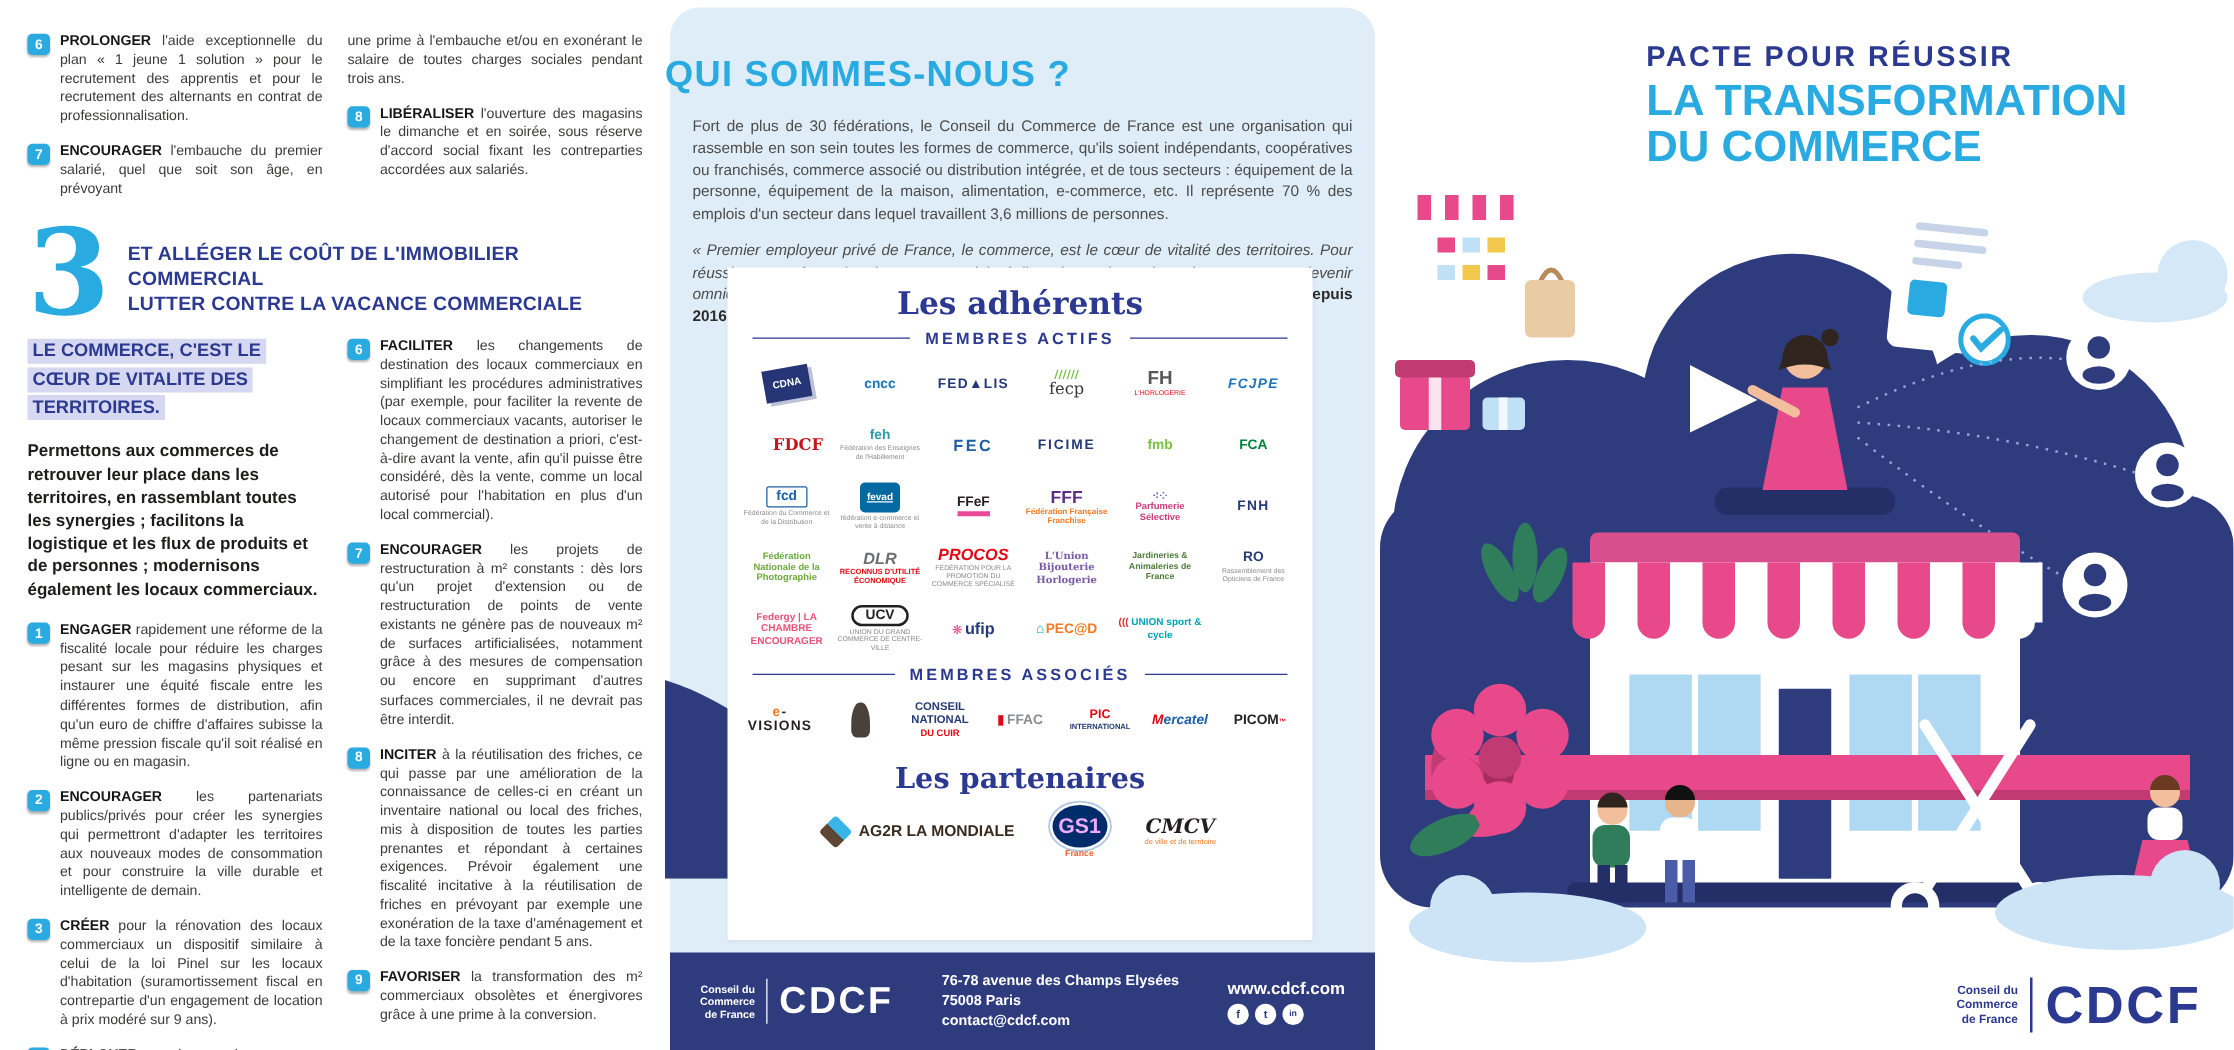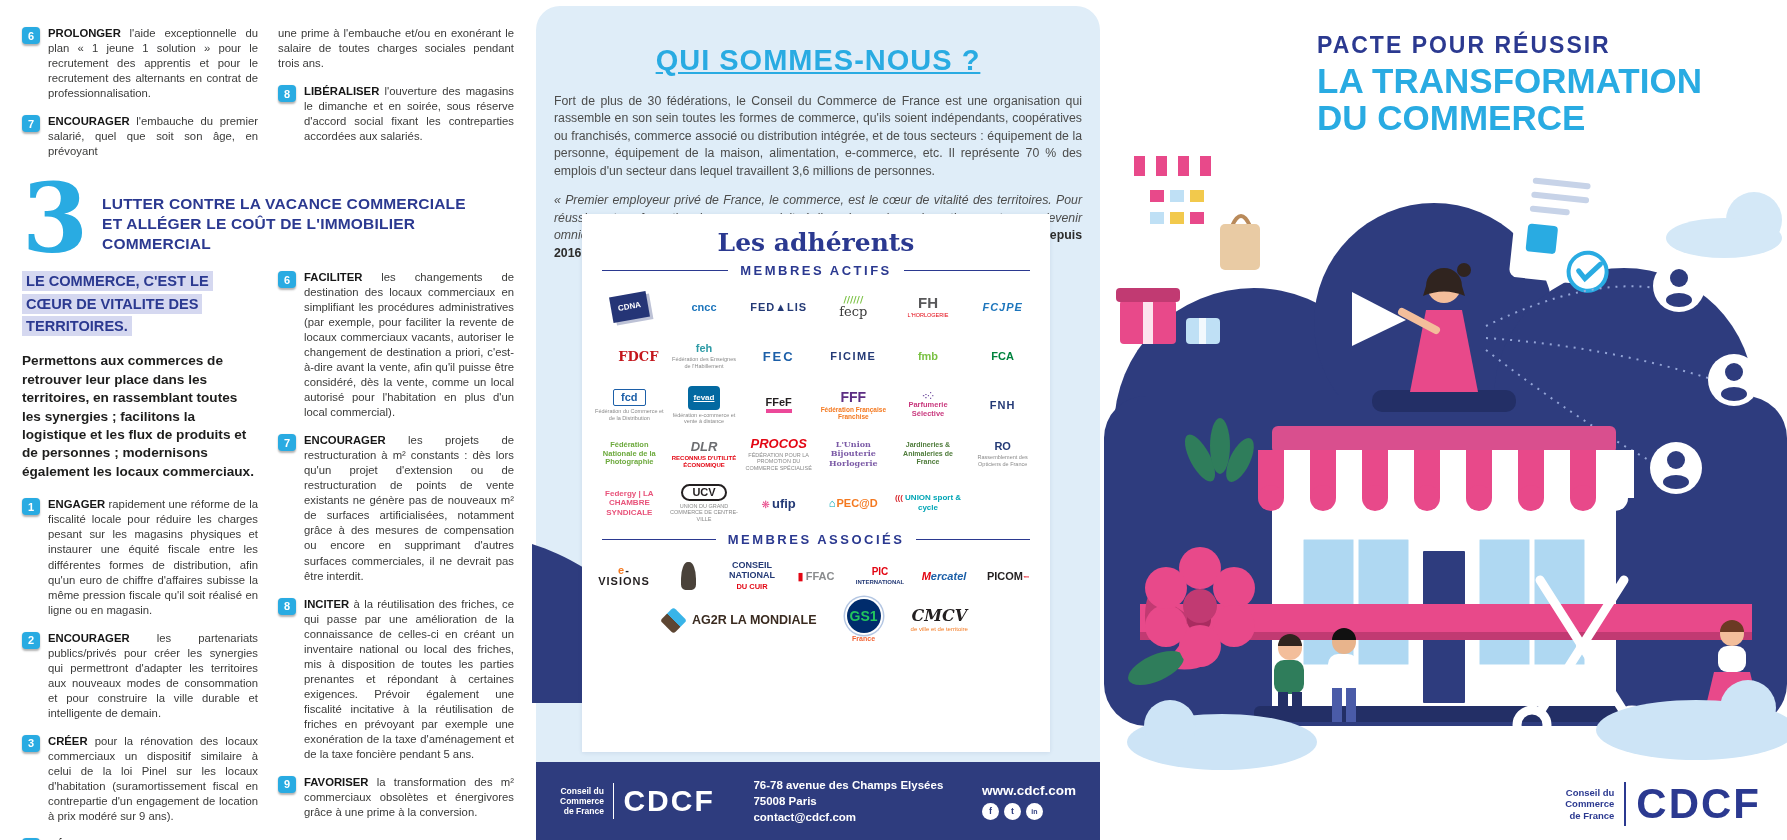--- a/index.html
+++ b/index.html
@@ -28,22 +28,22 @@
              letter-spacing:.2px;}
   .hl{display:inline;background:#D5D8F0;color:var(--navy);font-weight:800;font-size:14.6px;
       line-height:1.55;padding:2px 4px;-webkit-box-decoration-break:clone;box-decoration-break:clone;}
   .intro{font-weight:800;font-size:13.6px;line-height:1.36;color:#1d1d1c;margin:14px 0 16px;}
 
   
   .mid{position:absolute;left:532px;top:0;width:572px;height:840px;}
   .mid-bg{position:absolute;left:4px;right:4px;top:6px;bottom:0;background:var(--panel);
           border-radius:24px 24px 0 0;}
   .wedge{position:absolute;left:0;top:538px;}
-  .mid-title{position:relative;text-align:center;color:var(--cyan);font-size:29px;font-weight:800;
-             letter-spacing:1px;padding-top:44px;margin:0;text-decoration:underline;}
+  .mid-title{position:relative;text-align:left;color:var(--cyan);font-size:29px;font-weight:800;
+             letter-spacing:1px;padding-top:44px;margin:0;}
   .mid-paras{position:relative;margin:16px 22px 0;font-size:12.3px;color:#4c4c4b;line-height:1.42;
              text-align:justify;}
   .quote{margin-top:12px;}
   .quote i{font-style:italic;}
   .quote b{font-weight:800;color:#2c2c2b;}
 
   .card{position:absolute;left:50px;right:54px;top:214px;bottom:88px;background:#fff;
         padding:12px 12px 8px;box-shadow:0 1px 4px rgba(40,60,120,.10);}
   .card-title{font-family:"DejaVu Serif","Liberation Serif",serif;color:var(--navy);font-weight:bold;
               font-size:25px;text-align:center;margin:2px 0 6px;}
@@ -112,22 +112,22 @@
   .a-picom .ll::after{content:"™";font-size:6px;color:#E30613;}
 
   .ptitle{font-family:"DejaVu Serif","Liberation Serif",serif;color:var(--navy);font-weight:bold;
           font-size:23px;text-align:center;margin:10px 0 8px;}
   .prow{display:flex;justify-content:center;align-items:center;gap:30px;}
   .plogo{display:flex;align-items:center;gap:9px;}
   .ag2r-icon{width:19px;height:19px;background:linear-gradient(to bottom,#39B4E8 50%,#5D4633 50%);
              transform:rotate(45deg);border-radius:3px;}
   .ag2r .ll{color:#3A2B20;font-size:12.5px;}
   .gs1-wrap{display:flex;flex-direction:column;align-items:center;}
-  .gs1-disc{width:34px;height:34px;border-radius:50%;background:#002C6C;color:#22c55e;display:flex;
-            align-items:center;justify-content:center;font-weight:800;font-size:14px;
+  .gs1-disc{width:44px;height:34px;border-radius:50%;background:#002C6C;color:#f0abfc;display:flex;
+            align-items:center;justify-content:center;font-weight:800;font-size:17px;
             box-shadow:0 0 0 2px #fff,0 0 0 3.5px #B5C7E3;}
   .gs1-sub{color:#F26334;font-weight:bold;font-size:7px;margin-top:2px;}
   .cmcv .ll{font-family:"DejaVu Serif","Liberation Serif",serif;font-style:italic;font-size:16px;color:#231F20;}
   .cmcv .ls{color:#F47920;font-size:6px;}
 
   .mfooter{position:absolute;left:4px;right:4px;bottom:0;height:78px;background:var(--dnavy);
            display:flex;align-items:center;justify-content:space-between;padding:0 24px;}
   .lockup{display:flex;align-items:center;gap:9px;}
   .lk-small{font-size:8.5px;line-height:1.2;color:#fff;text-align:right;font-weight:600;}
   .lk-bar{width:1.5px;height:36px;background:#fff;}
@@ -170,22 +170,22 @@
       <div class="item">
         <span class="badge">8</span>
         <p class="itext"><b>LIBÉRALISER</b> <span>l'ouverture des magasins le dimanche et en soirée, sous réserve d'accord social fixant les contreparties accordées aux salariés.</span></p>
       </div>
     </div>
   </div>
 
   <div class="sec">
     <span class="sec-num">3</span>
     <div class="sec-title">
+      <div>ET ALLÉGER LE COÛT DE L'IMMOBILIER COMMERCIAL</div>
       <div>LUTTER CONTRE LA VACANCE COMMERCIALE</div>
-      <div>ET ALLÉGER LE COÛT DE L'IMMOBILIER COMMERCIAL</div>
     </div>
   </div>
 
   <div class="cols">
     <div>
       <span class="hl">LE COMMERCE, C'EST LE CŒUR DE VITALITE DES TERRITOIRES.</span>
       <p class="intro">Permettons aux commerces de retrouver leur place dans les territoires, en rassemblant toutes les synergies ; facilitons la logistique et les flux de produits et de personnes ; modernisons également les locaux commerciaux.</p>
       <div class="item">
         <span class="badge">1</span>
         <p class="itext"><b>ENGAGER</b> <span>rapidement une réforme de la fiscalité locale pour réduire les charges pesant sur les magasins physiques et instaurer une équité fiscale entre les différentes formes de distribution, afin qu'un euro de chiffre d'affaires subisse la même pression fiscale qu'il soit réalisé en ligne ou en magasin.</span></p>
@@ -324,21 +324,21 @@
         </div>
       <div class="logo l-jard">
           <span class="ll">Jardineries &amp; Animaleries de France</span>
         </div>
       <div class="logo l-rof">
           <span class="ll">RO</span>
           <span class="ls">Rassemblement des Opticiens de France</span>
         </div>
 
       <div class="logo l-federgy">
-          <span class="ll">Federgy | LA CHAMBRE SYNDICALE</span>
+          <span class="ll">Federgy | LA CHAMBRE ENCOURAGER</span>
         </div>
       <div class="logo l-ucv">
           <span class="ll">UCV</span>
           <span class="ls">UNION DU GRAND COMMERCE DE CENTRE-VILLE</span>
         </div>
       <div class="logo l-ufip">
           <span class="ll">ufip</span>
         </div>
       <div class="logo l-pecad">
           <span class="ll">PEC@D</span>
@@ -373,20 +373,21 @@
           <span class="ls">INTERNATIONAL</span>
         </div>
       <div class="logo a-mercatel">
           <span class="ll">Mercatel</span>
         </div>
       <div class="logo a-picom">
           <span class="ll">PICOM</span>
         </div>
     </div>
 
+    <h2 class="ptitle">Les partenaires</h2>
     <div class="prow">
       <div class="plogo ag2r">
         <span class="ag2r-icon"></span>
         <span class="ll">AG2R LA MONDIALE</span>
       </div>
       <div class="plogo">
         <span class="gs1-wrap">
             <span class="gs1-disc">GS1</span>
             <span class="gs1-sub">France</span>
           </span>

